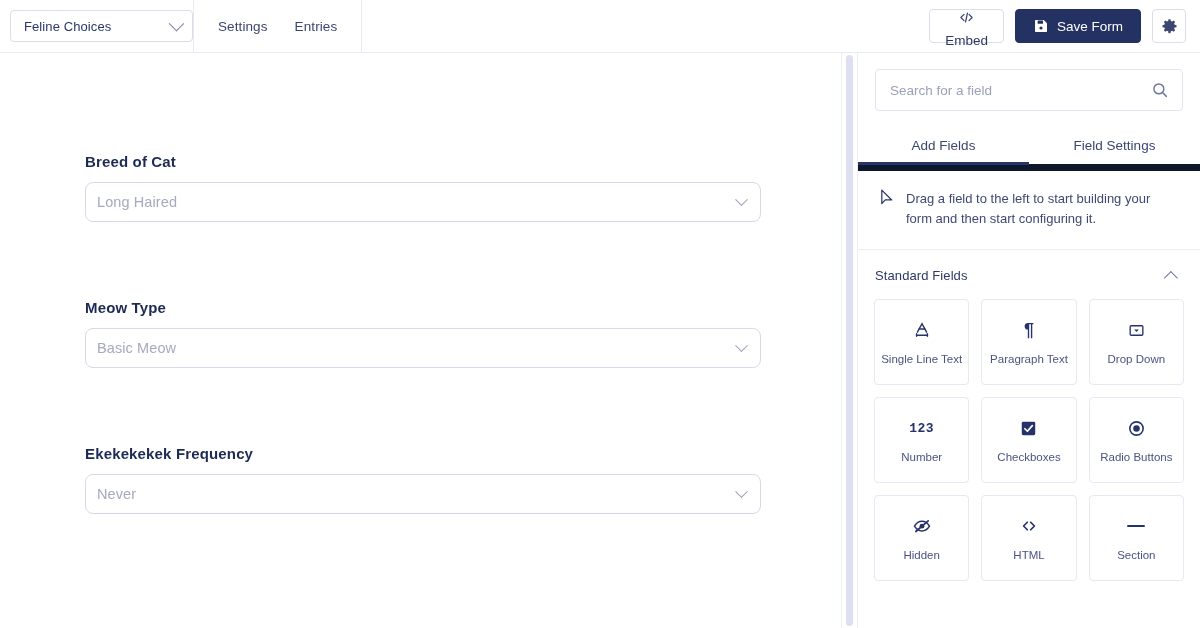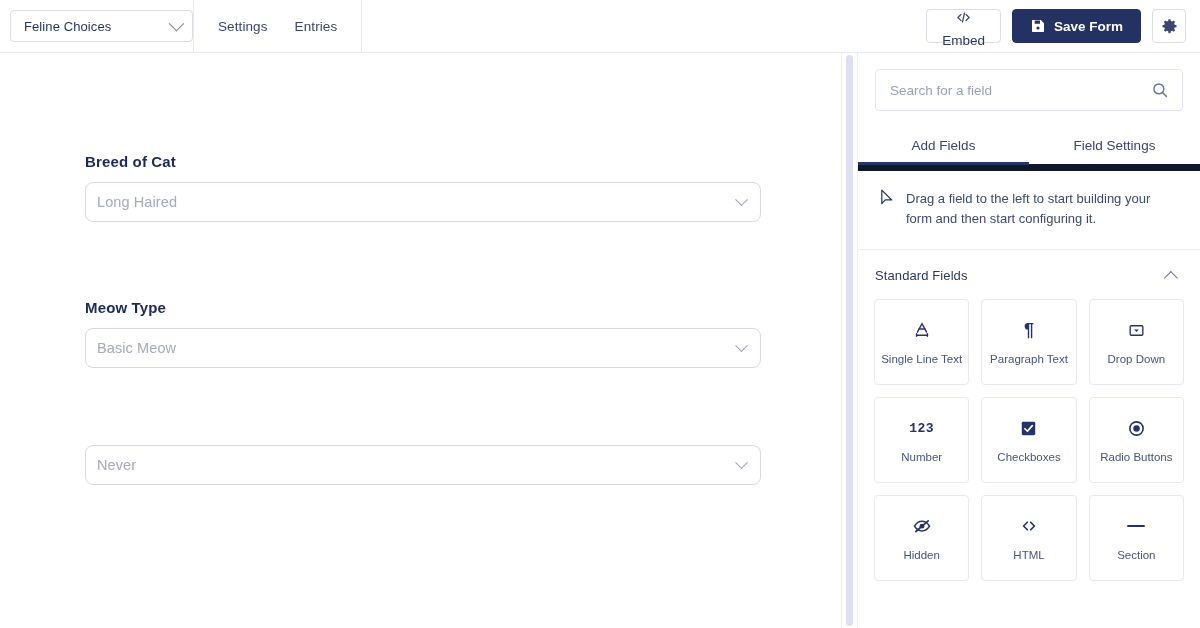--- a/index.html
+++ b/index.html
@@ -102,21 +102,21 @@
     background: #fff;
     border: 1px solid #dcdde8;
     color: #2c3765;
     flex-direction: column;
   }
   .btn-primary {
     background: #233163;
     border: 1px solid #233163;
     color: #ffffff;
     padding: 0 17px;
-    font-weight: bold;
+    font-weight: normal;
   }
   .btn-icon-only {
     width: 34px;
     height: 34px;
     border: 1px solid #dcdde8;
     border-radius: 4px;
     background: #fff;
     display: inline-flex;
     align-items: center;
     justify-content: center;
@@ -401,20 +401,21 @@
 
       <div class="field-block">
         <div class="field-label">Meow Type</div>
         <div class="field-control">
           <span class="field-placeholder">Basic Meow</span>
           <span class="chev-sm"></span>
         </div>
       </div>
 
       <div class="field-block">
+        <div class="field-label">Ekekekekek Frequency</div>
         <div class="field-control">
           <span class="field-placeholder">Never</span>
           <span class="chev-sm"></span>
         </div>
       </div>
 
     </div>
 
     <div class="gutter">
       <div class="scroll-thumb"></div>

